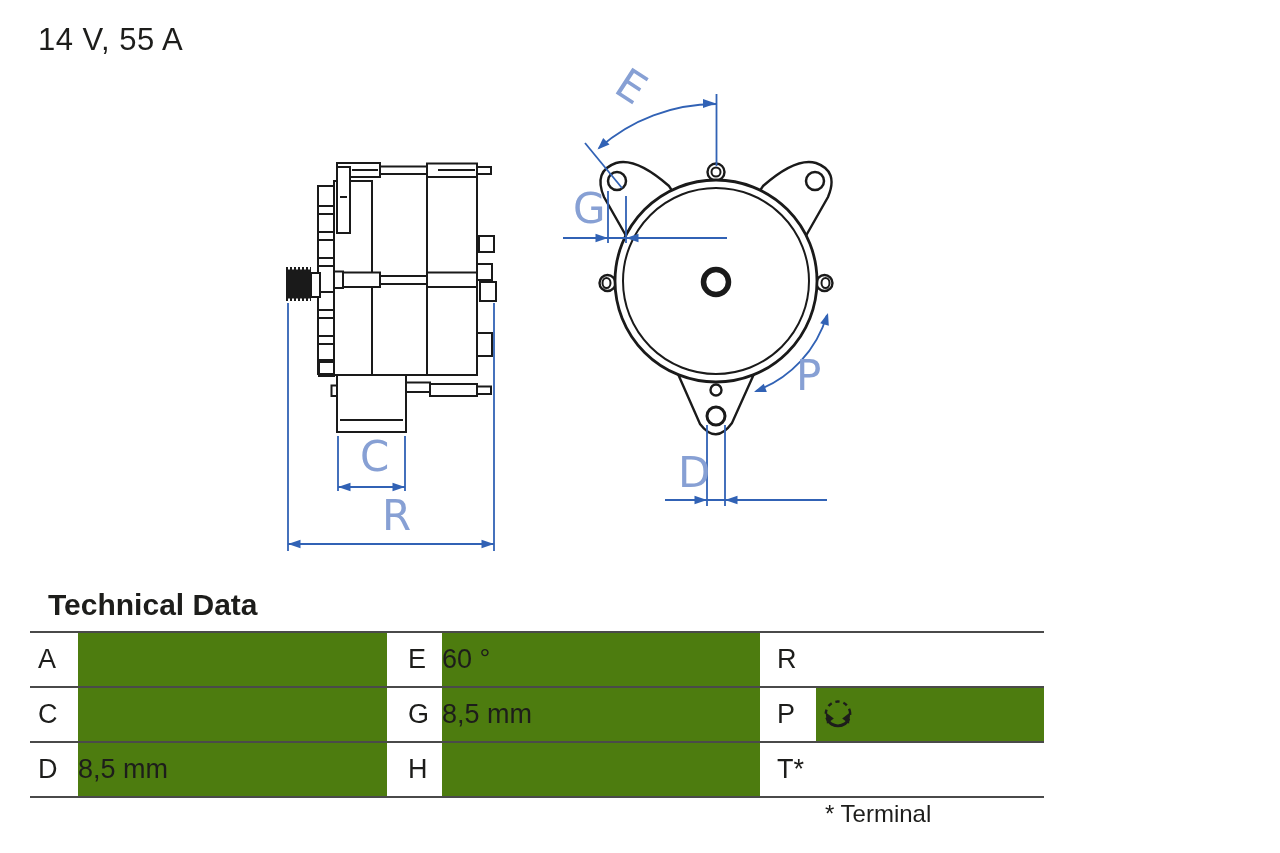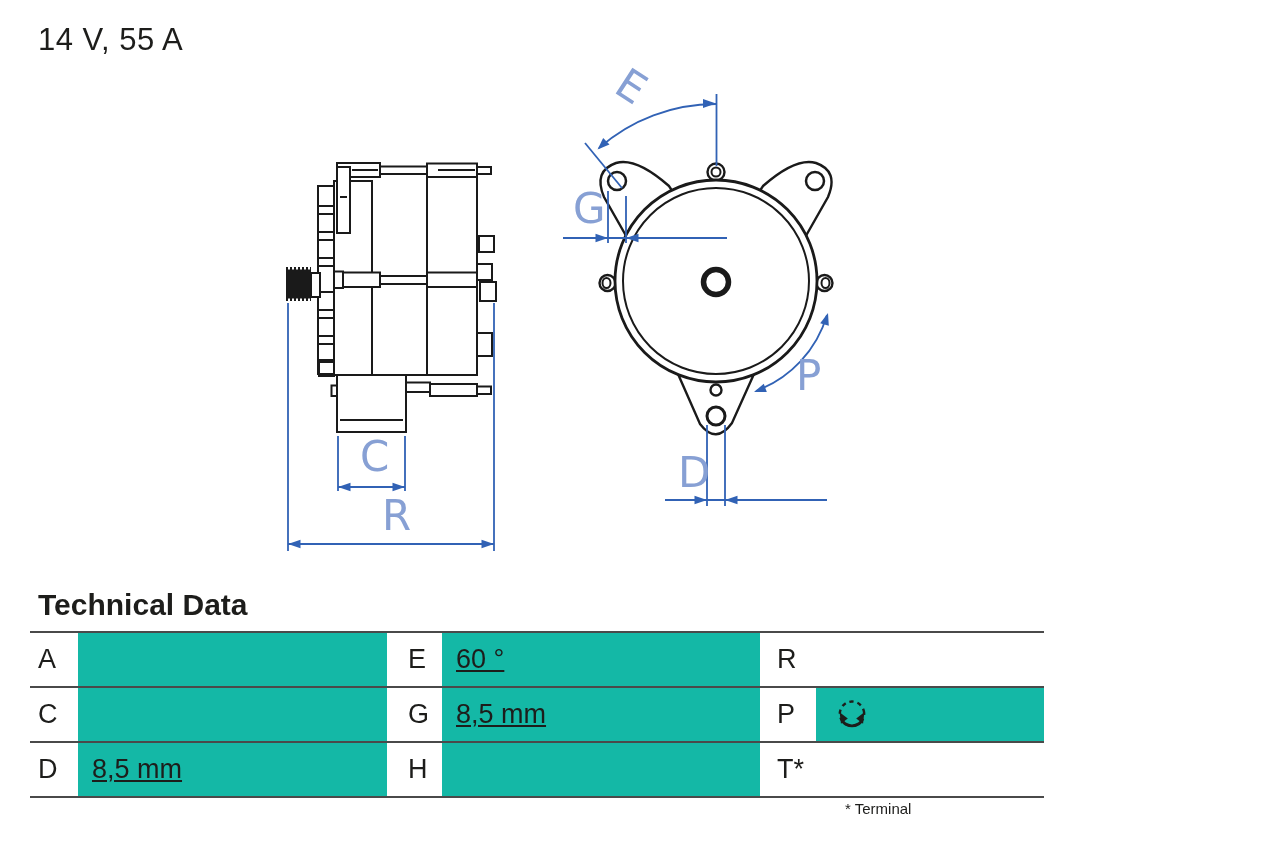--- a/index.html
+++ b/index.html
@@ -1,31 +1,31 @@
 <!DOCTYPE html>
 <html><head>
 <meta charset="utf-8">
 <style>
   html,body{margin:0;padding:0;background:#ffffff;}
   .page{position:relative;width:1044px;height:853px;background:#ffffff;overflow:hidden;
         font-family:"Liberation Sans",sans-serif;color:#1d1d1b;}
   .page-title{position:absolute;left:38px;top:22px;font-size:31px;font-weight:500;letter-spacing:0.5px;}
   .drawing-svg{position:absolute;left:0;top:0;}
-  .section-heading{position:absolute;left:38px;top:588px;font-size:30px;font-weight:700;}
+  .section-heading{position:absolute;left:48px;top:588px;font-size:30px;font-weight:700;}
   .tech-table{position:absolute;left:30px;top:631px;width:1225px;
       border-top:2px solid #4a4a4a;border-bottom:2px solid #4a4a4a;}
   .t-row{display:grid;grid-template-columns:48px 309px 55px 318px 56px 439px;height:53px;
       border-bottom:2px solid #4a4a4a;}
   .t-row:last-child{border-bottom:none;}
   .t-cell{display:flex;align-items:center;font-size:27px;color:#1d1d1b;}
   .t-label{background:#ffffff;padding-left:8px;}
   .t-label.c2{padding-left:21px;}
   .t-label.c3{padding-left:17px;}
-  .t-value{background:#14b8a6;padding-left:14px;text-decoration:underline;}
-  .footnote{position:absolute;left:825px;top:800px;font-size:15px;margin-left:20px;}
+  .t-value{background:#4d7c0f;}
+  .footnote{position:absolute;left:825px;top:800px;font-size:24px;}
 </style>
 </head>
 <body>
 
 <div class="page">
 
   <div class="page-title">14 V, 55 A</div>
 
   <svg class="drawing-svg" width="1280" height="580" viewBox="0 0 1280 580">
 

